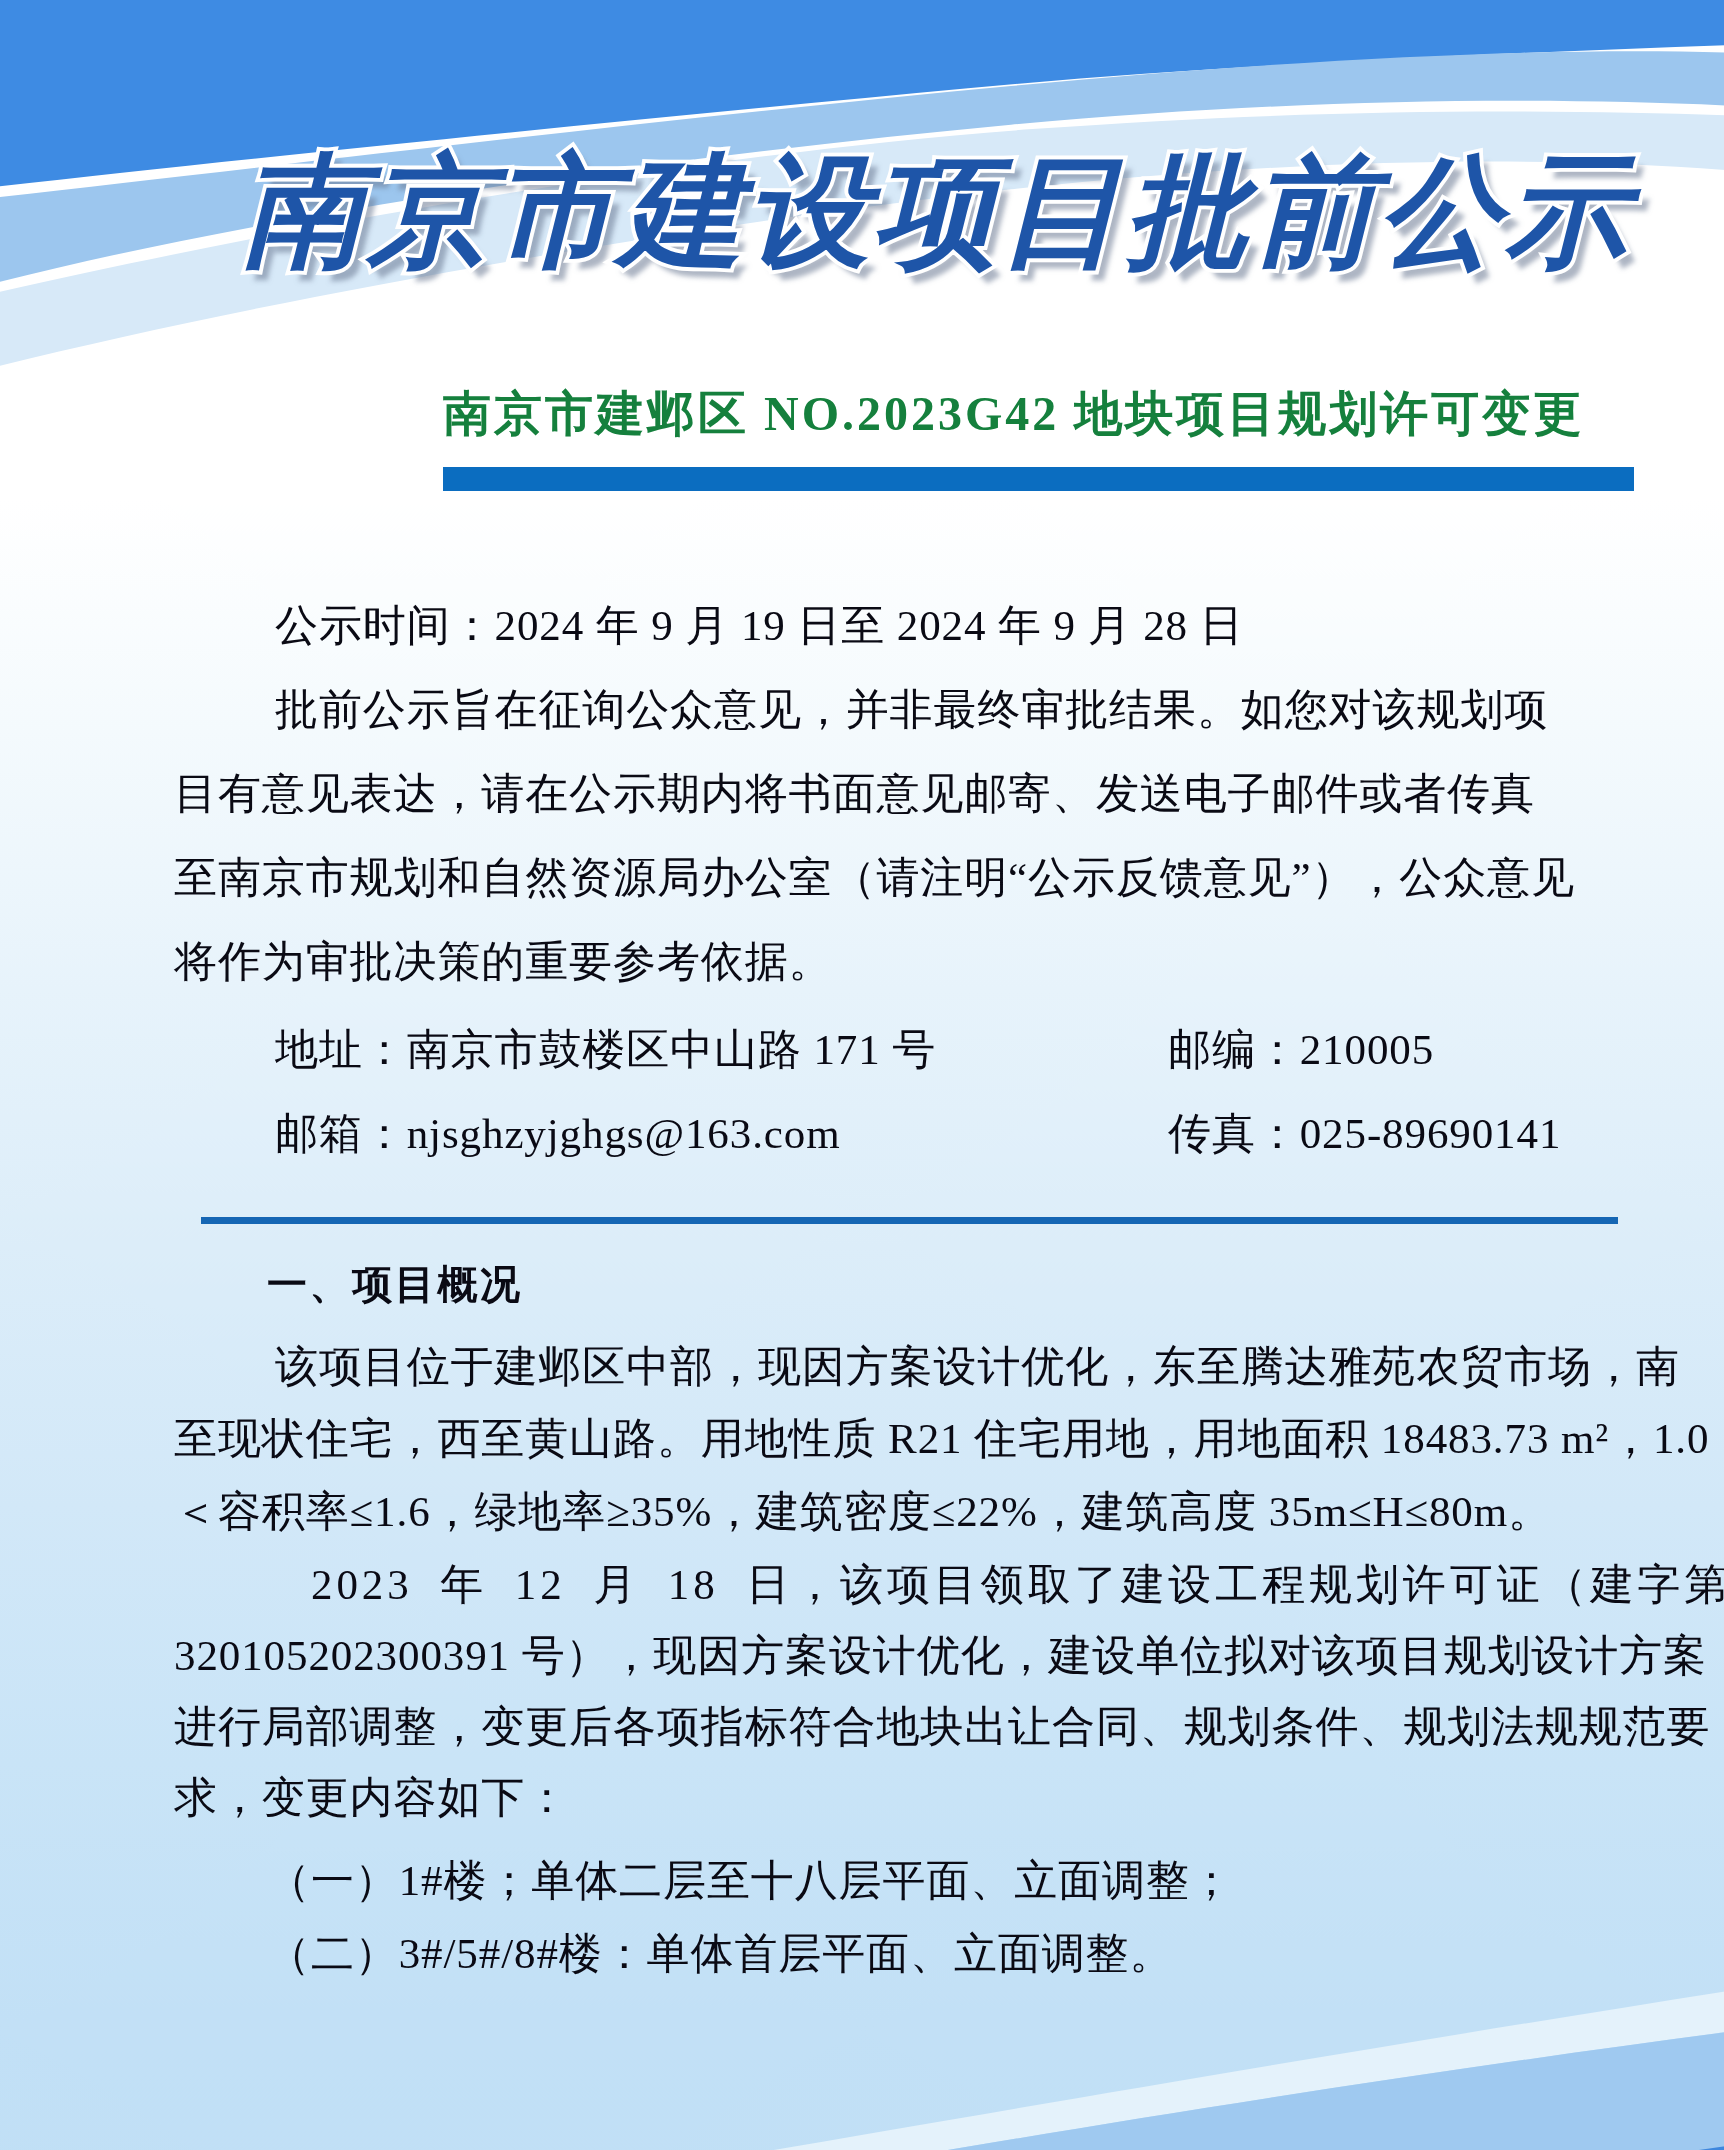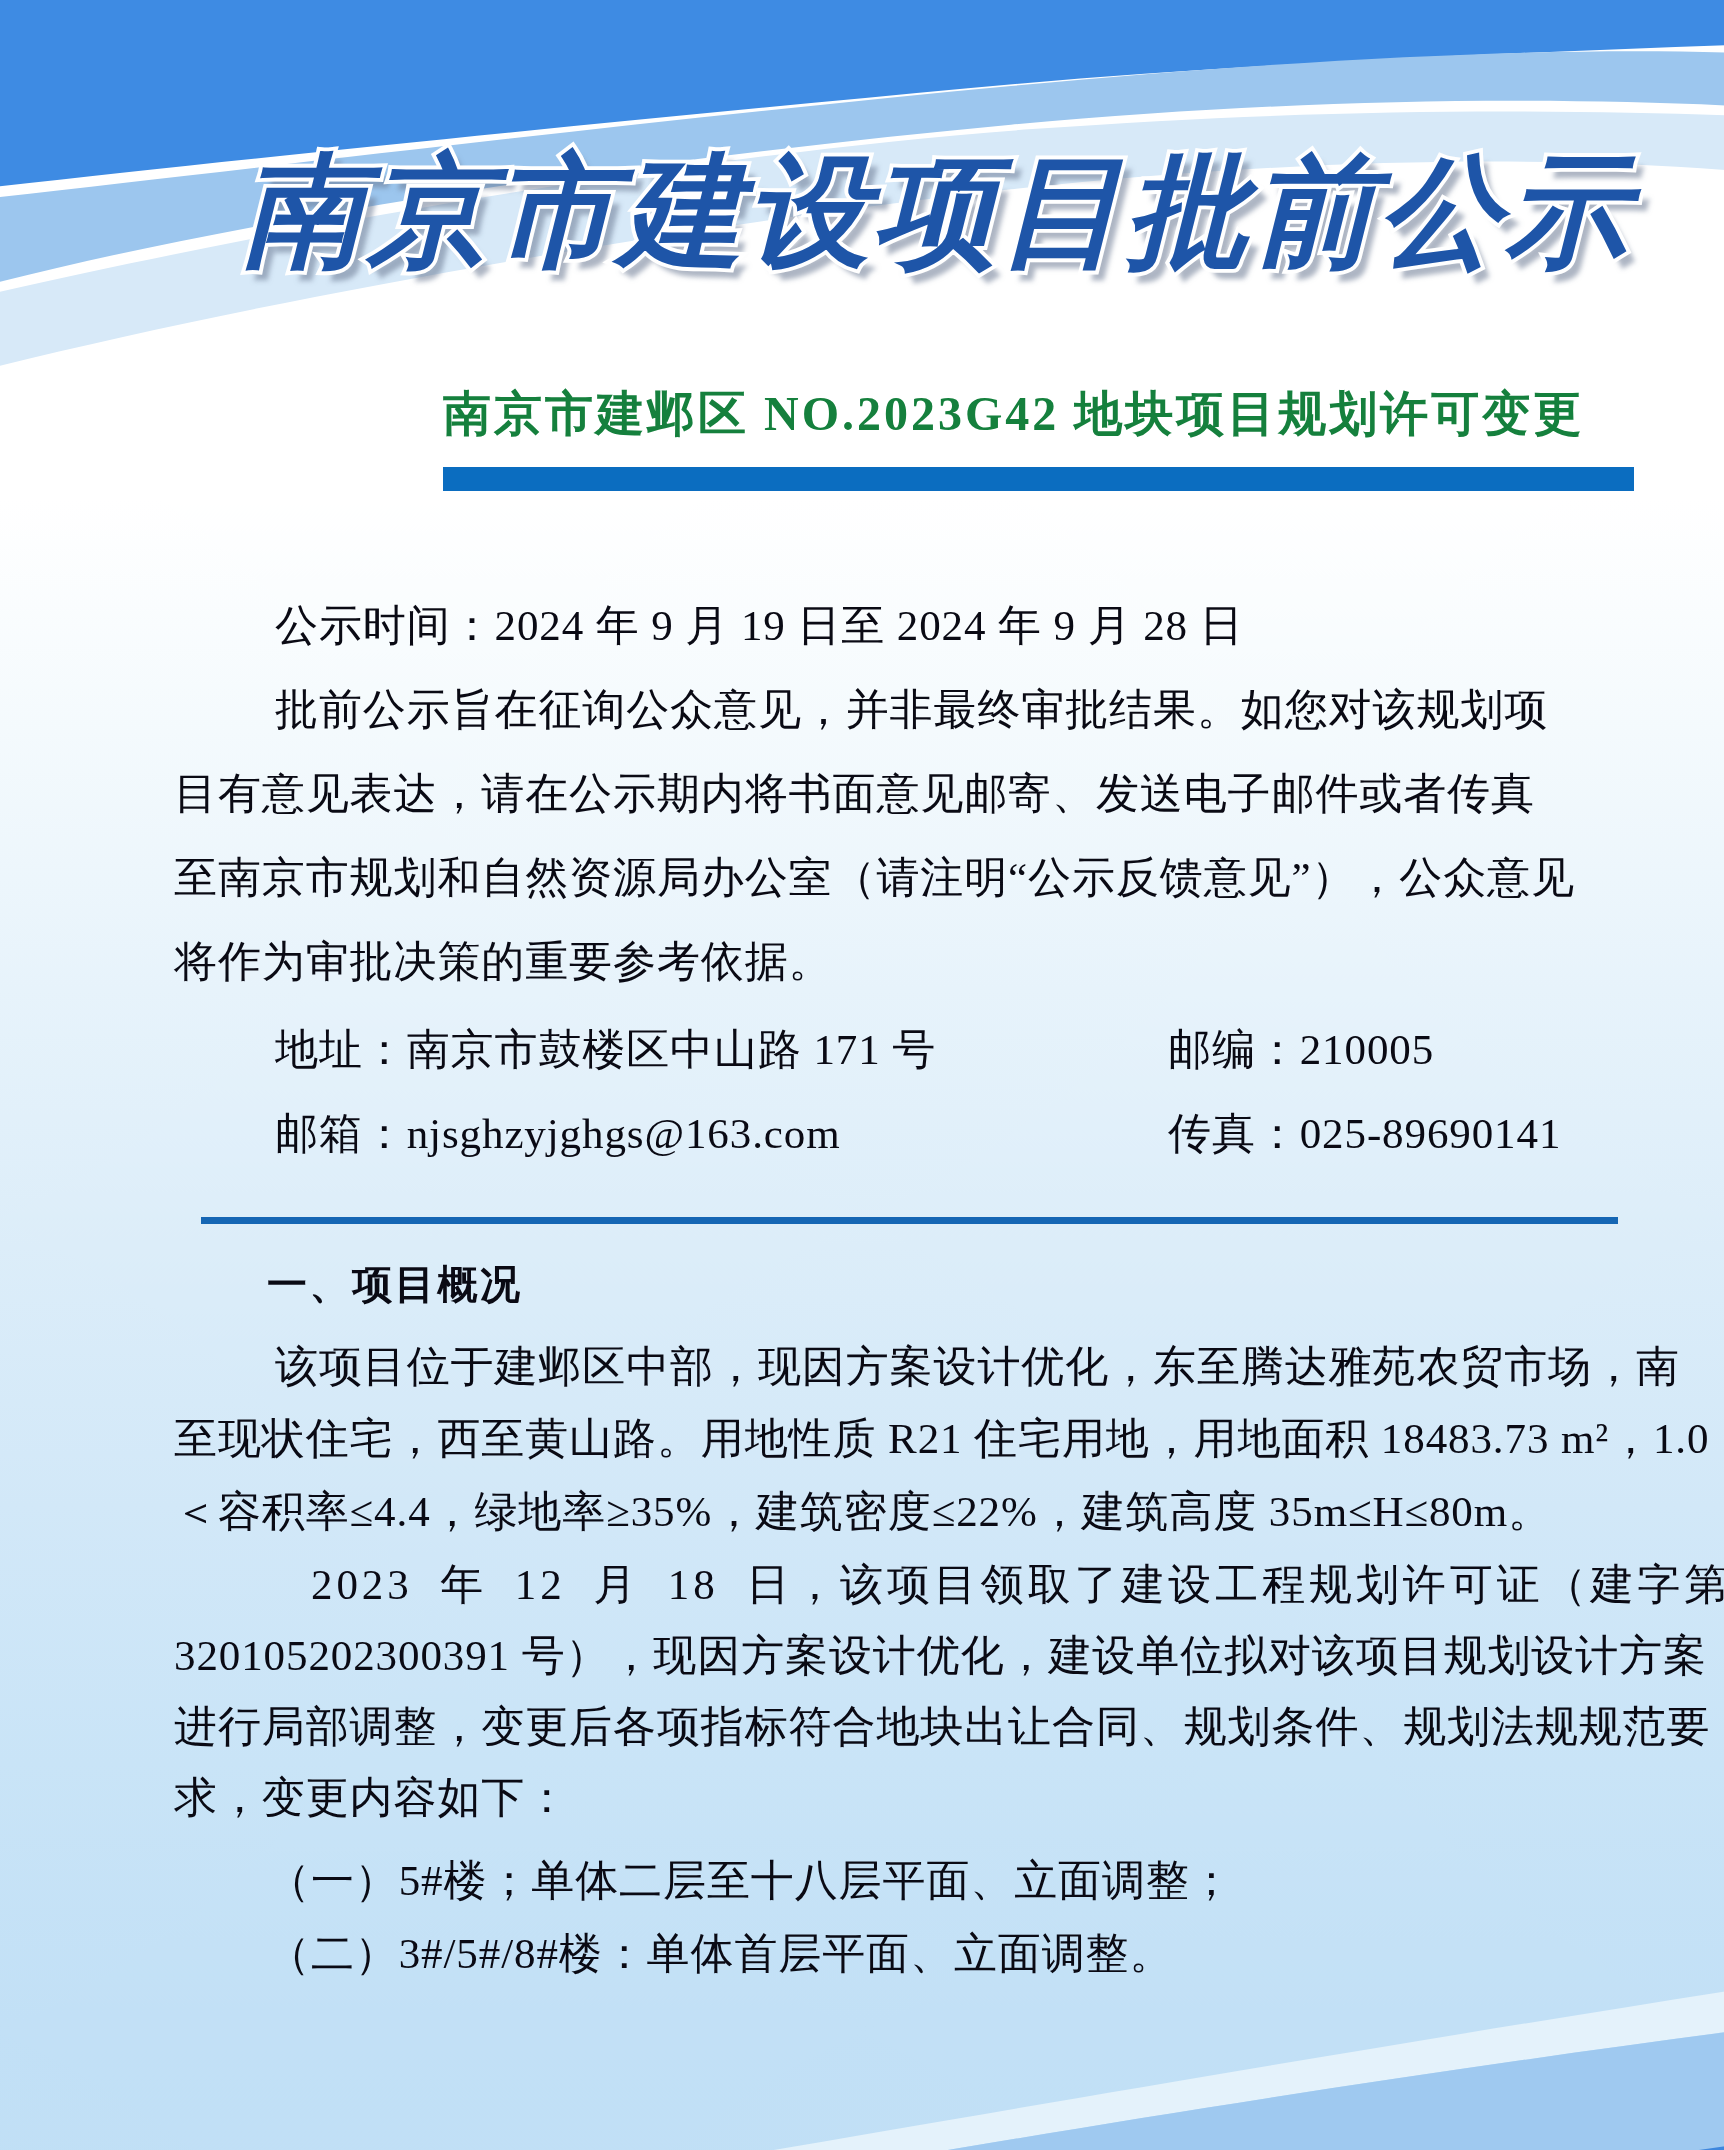--- a/index.html
+++ b/index.html
@@ -63,28 +63,28 @@
 <div class="abs bodyline" style="left:275px;top:1028px;">地址：南京市鼓楼区中山路 171 号</div>
 <div class="abs bodyline" style="left:1168px;top:1028px;">邮编：210005</div>
 <div class="abs bodyline" style="left:275px;top:1112px;">邮箱：njsghzyjghgs@163.com</div>
 <div class="abs bodyline" style="left:1168px;top:1112px;">传真：025-89690141</div>
 
 <div class="abs divider"></div>
 <div class="abs heading">一、项目概况</div>
 
 <div class="abs bodyline" style="left:275px;top:1345px;">该项目位于建邺区中部，现因方案设计优化，东至腾达雅苑农贸市场，南</div>
 <div class="abs bodyline" style="left:174px;top:1417px;">至现状住宅，西至黄山路。用地性质 R21 住宅用地，用地面积 18483.73 m²，1.0</div>
-<div class="abs bodyline" style="left:174px;top:1490px;">＜容积率≤4.4，绿地率≥35%，建筑密度≤22%，建筑高度 35m≤H≤80m。</div>
+<div class="abs bodyline" style="left:174px;top:1490px;">＜容积率≤1.6，绿地率≥35%，建筑密度≤22%，建筑高度 35m≤H≤80m。</div>
 
 <div class="abs bodyline stretch" style="left:275px;top:1563px;margin-left:36px;">2023 年 12 月 18 日，该项目领取了建设工程规划许可证（建字第</div>
 <div class="abs bodyline" style="left:174px;top:1634px;">320105202300391 号），现因方案设计优化，建设单位拟对该项目规划设计方案</div>
 <div class="abs bodyline" style="left:174px;top:1705px;">进行局部调整，变更后各项指标符合地块出让合同、规划条件、规划法规规范要</div>
 <div class="abs bodyline" style="left:174px;top:1776px;">求，变更内容如下：</div>
 
-<div class="abs bodyline" style="left:267px;top:1859px;">（一）5#楼；单体二层至十八层平面、立面调整；</div>
+<div class="abs bodyline" style="left:267px;top:1859px;">（一）1#楼；单体二层至十八层平面、立面调整；</div>
 <div class="abs bodyline" style="left:267px;top:1932px;">（二）3#/5#/8#楼：单体首层平面、立面调整。</div>
 
 <svg class="ftr-svg" width="1725" height="495" viewBox="0 0 4010 1150">
   <path d="M0,770 C1000,630 2300,380 4010,110 L4010,205 C2300,430 1000,705 0,862 Z" fill="#e4f2fb"></path>
   <path d="M0,862 C1000,705 2300,430 4010,205 L4010,1150 L0,1150 Z" fill="#9fc9f0"></path>
   <path d="M0,1005 C1100,905 2500,685 4010,470 L4010,1150 L0,1150 Z" fill="#3f87dd"></path>
   <path d="M1600,1150 C2500,1020 3300,880 4010,755 L4010,1150 Z" fill="#2767c7"></path>
 </svg>
 
 

